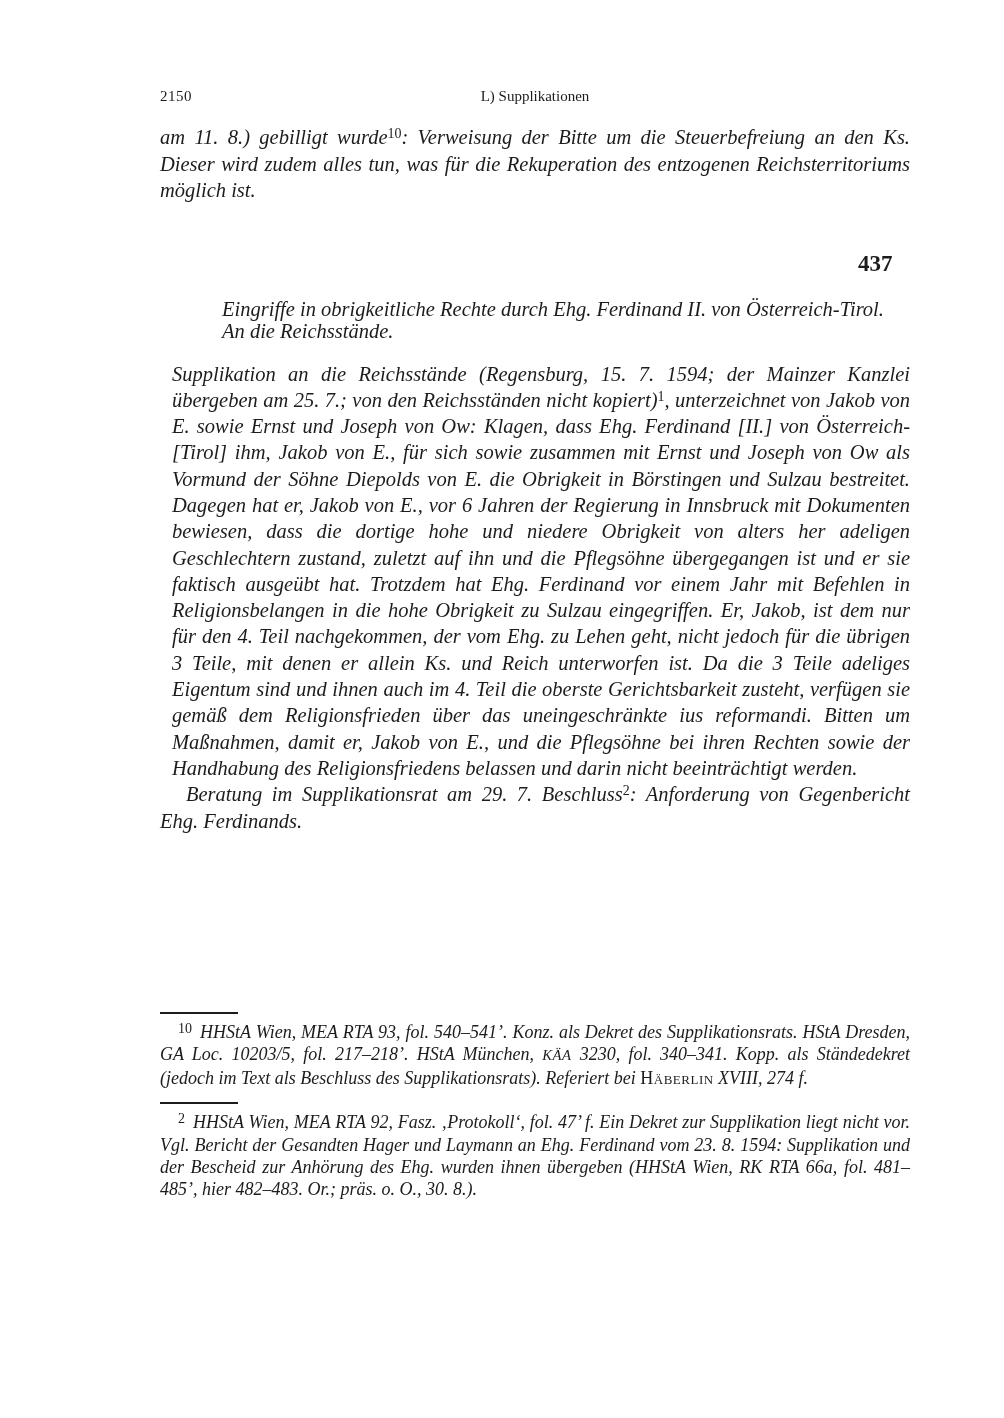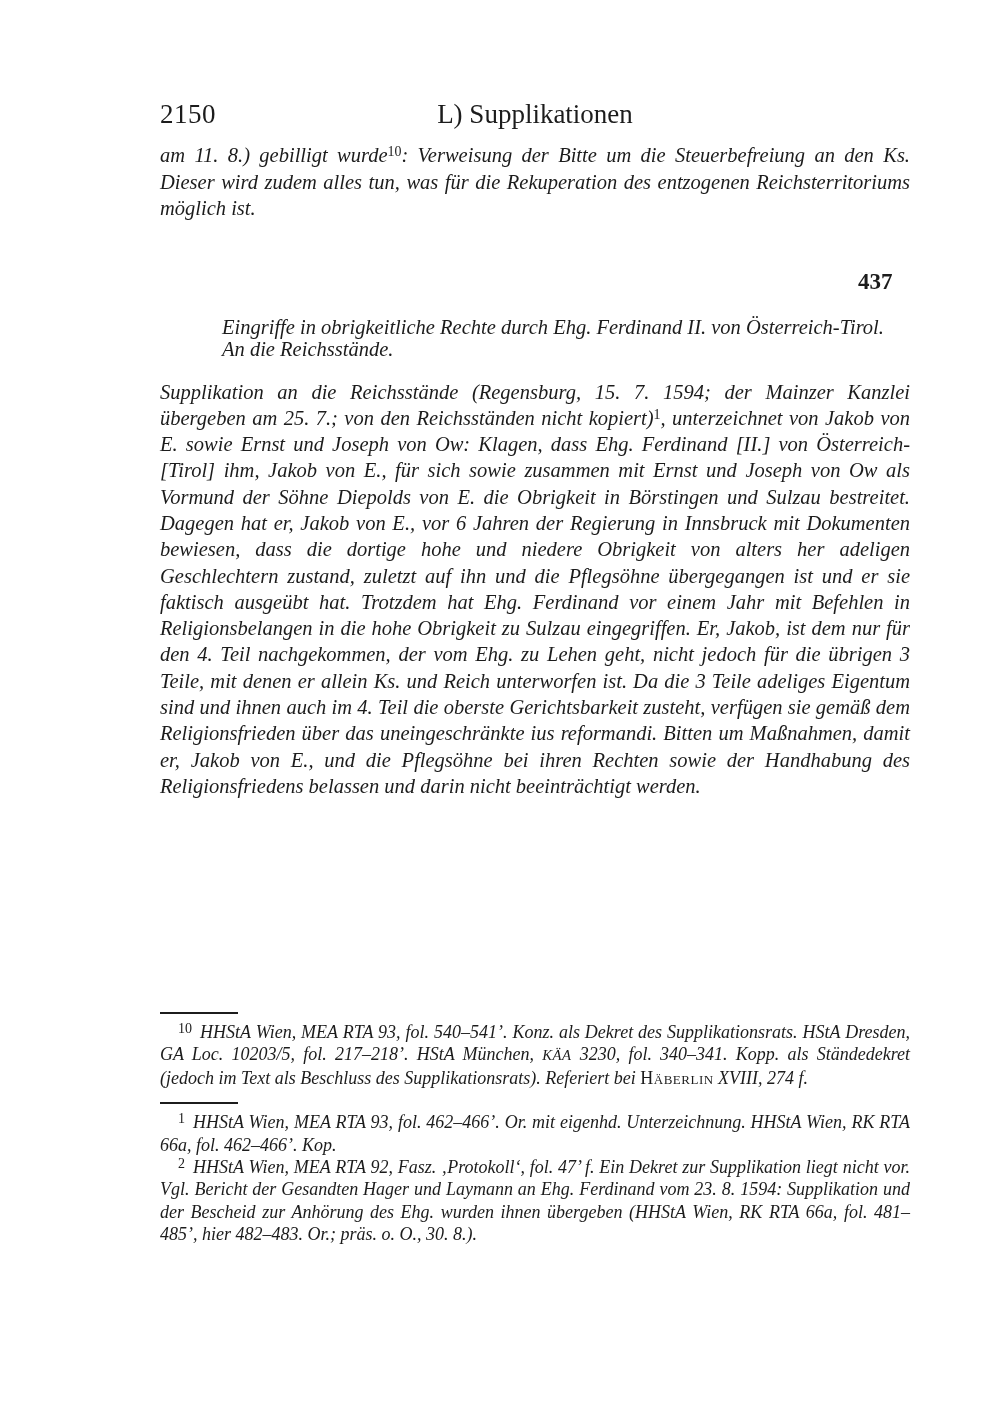--- a/index.html
+++ b/index.html
@@ -8,21 +8,21 @@
     position: relative;
     width: 1004px;
     height: 1418px;
     background: #ffffff;
     color: #1c1c1c;
     font-family: "Liberation Serif", serif;
     padding: 84px 94px 0 160px;
     overflow: hidden;
   }
   
-  .running-header { position: relative; height: 26px; font-size: 27px; line-height: 24px; margin-top: 18px; }
+  .running-header { position: relative; height: 26px; font-size: 15px; line-height: 24px; }
   .page-number { position: absolute; left: 0; top: 0; letter-spacing: 0.5px; }
   .running-head { position: absolute; left: 0; right: 0; top: 0; text-align: center; }
 
   
   .intro {
     margin: 14px 0 12px 0;
     font-style: italic;
     font-size: 20.5px;
     line-height: 26.5px;
     text-align: justify;
@@ -45,21 +45,21 @@
     justify-content: flex-end;
   }
   .entry-number { flex: none; width: 52px; }
   .entry-subtitle {
     margin: 20px 0 0 62px;
     font-style: italic;
     font-size: 20.5px;
     line-height: 22px;
   }
   .regest {
-    margin: 19px 0 0 0;
+    margin: 19px 0 0 12px;
     font-style: italic;
     font-size: 20.5px;
     line-height: 26.3px;
     text-align: justify;
   }
   .deliberation {
     margin: 0;
     font-style: italic;
     font-size: 20.5px;
     line-height: 26.3px;
@@ -108,28 +108,28 @@
   <p class="intro"><span>am 11. 8.) gebilligt wurde</span><sup class="ref">10</sup><span>: Verweisung der Bitte um die Steuerbefreiung an den Ks. Dieser wird zudem alles tun, was für die Rekuperation des entzogenen Reichsterritoriums möglich ist.</span></p>
 
   <h2 class="entry-heading">
     <span class="entry-number">437</span>
   </h2>
 
   <p class="entry-subtitle">Eingriffe in obrigkeitliche Rechte durch Ehg. Ferdinand II. von Österreich-Tirol. An die Reichsstände.</p>
 
   <p class="regest"><span>Supplikation an die Reichsstände (Regensburg, 15. 7. 1594; der Mainzer Kanzlei übergeben am 25. 7.; von den Reichsständen nicht kopiert)</span><sup class="ref">1</sup><span>, unterzeichnet von Jakob von E. sowie Ernst und Joseph von Ow: Klagen, dass Ehg. Ferdinand [II.] von Österreich-[Tirol] ihm, Jakob von E., für sich sowie zusammen mit Ernst und Joseph von Ow als Vormund der Söhne Diepolds von E. die Obrigkeit in Börstingen und Sulzau bestreitet. Dagegen hat er, Jakob von E., vor 6 Jahren der Regierung in Innsbruck mit Dokumenten bewiesen, dass die dortige hohe und niedere Obrigkeit von alters her adeligen Geschlechtern zustand, zuletzt auf ihn und die Pflegsöhne übergegangen ist und er sie faktisch ausgeübt hat. Trotzdem hat Ehg. Ferdinand vor einem Jahr mit Befehlen in Religionsbelangen in die hohe Obrigkeit zu Sulzau eingegriffen. Er, Jakob, ist dem nur für den 4. Teil nachgekommen, der vom Ehg. zu Lehen geht, nicht jedoch für die übrigen 3 Teile, mit denen er allein Ks. und Reich unterworfen ist. Da die 3 Teile adeliges Eigentum sind und ihnen auch im 4. Teil die oberste Gerichtsbarkeit zusteht, verfügen sie gemäß dem Religionsfrieden über das uneingeschränkte ius reformandi. Bitten um Maßnahmen, damit er, Jakob von E., und die Pflegsöhne bei ihren Rechten sowie der Handhabung des Religionsfriedens belassen und darin nicht beeinträchtigt werden.</span></p>
 
+  <p class="deliberation"><span>Beratung im Supplikationsrat am 29. 7. Beschluss</span><sup class="ref">2</sup><span>: Anforderung von Gegenbericht Ehg. Ferdinands.</span></p>
 
   <div class="footnote-area">
 
     <div class="footnote-rule"></div>
 
     <p class="footnote"><sup class="fn-marker">10</sup><span>HHStA Wien, MEA RTA 93, fol. 540–541’. Konz. als Dekret des Supplikationsrats. HStA Dresden, GA Loc. 10203/5, fol. 217–218’. HStA München, </span><span class="sig-caps">KÄA</span><span> 3230, fol. 340–341. Kopp. als Ständedekret (jedoch im Text als Beschluss des Supplikationsrats). Referiert bei </span><span class="smallcaps">Häberlin</span><span> XVIII, 274 f.</span></p>
 
     <div class="footnote-rule second"></div>
 
-    <p class="footnote"><sup class="fn-marker">1</sup><span>HHStA Wien, MEA RTA 93, fol. 462–466’. Or. mit eigenhd. Unterzeichnung. HHStA Wien, RK RTA 66a, fol. 462–466’. Kop.</span></p>
 
     <p class="footnote"><sup class="fn-marker">2</sup><span>HHStA Wien, MEA RTA 92, Fasz. ‚Protokoll‘, fol. 47’ f. Ein Dekret zur Supplikation liegt nicht vor. Vgl. Bericht der Gesandten Hager und Laymann an Ehg. Ferdinand vom 23. 8. 1594: Supplikation und der Bescheid zur Anhörung des Ehg. wurden ihnen übergeben (HHStA Wien, RK RTA 66a, fol. 481–485’, hier 482–483. Or.; präs. o. O., 30. 8.).</span></p>
 
   </div>
 
 </div>
 
 </body></html>

